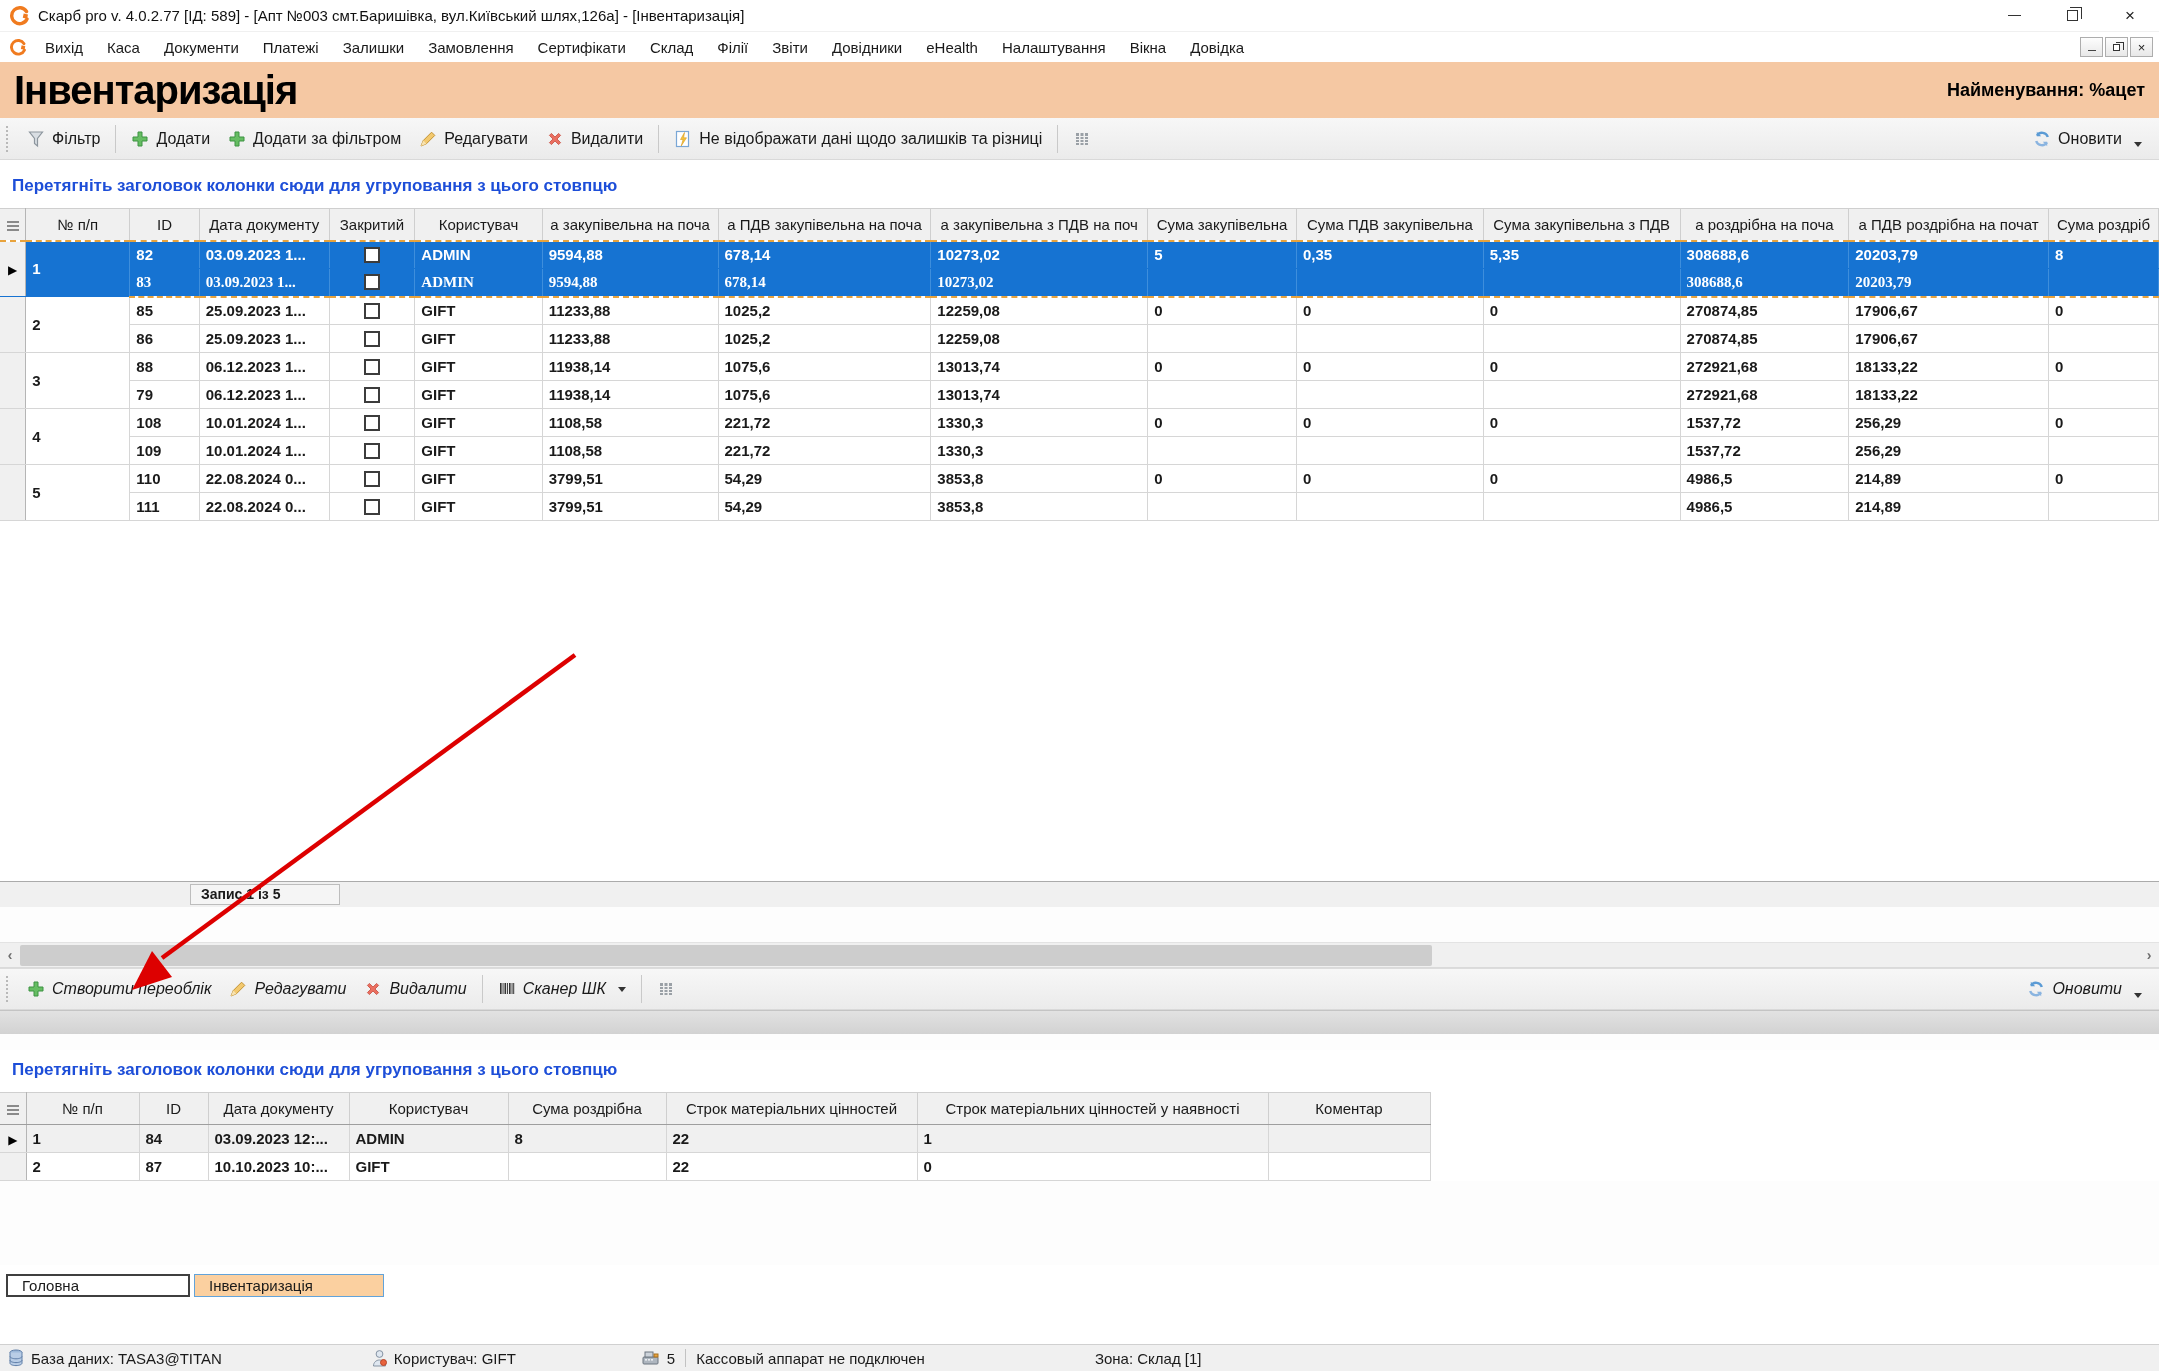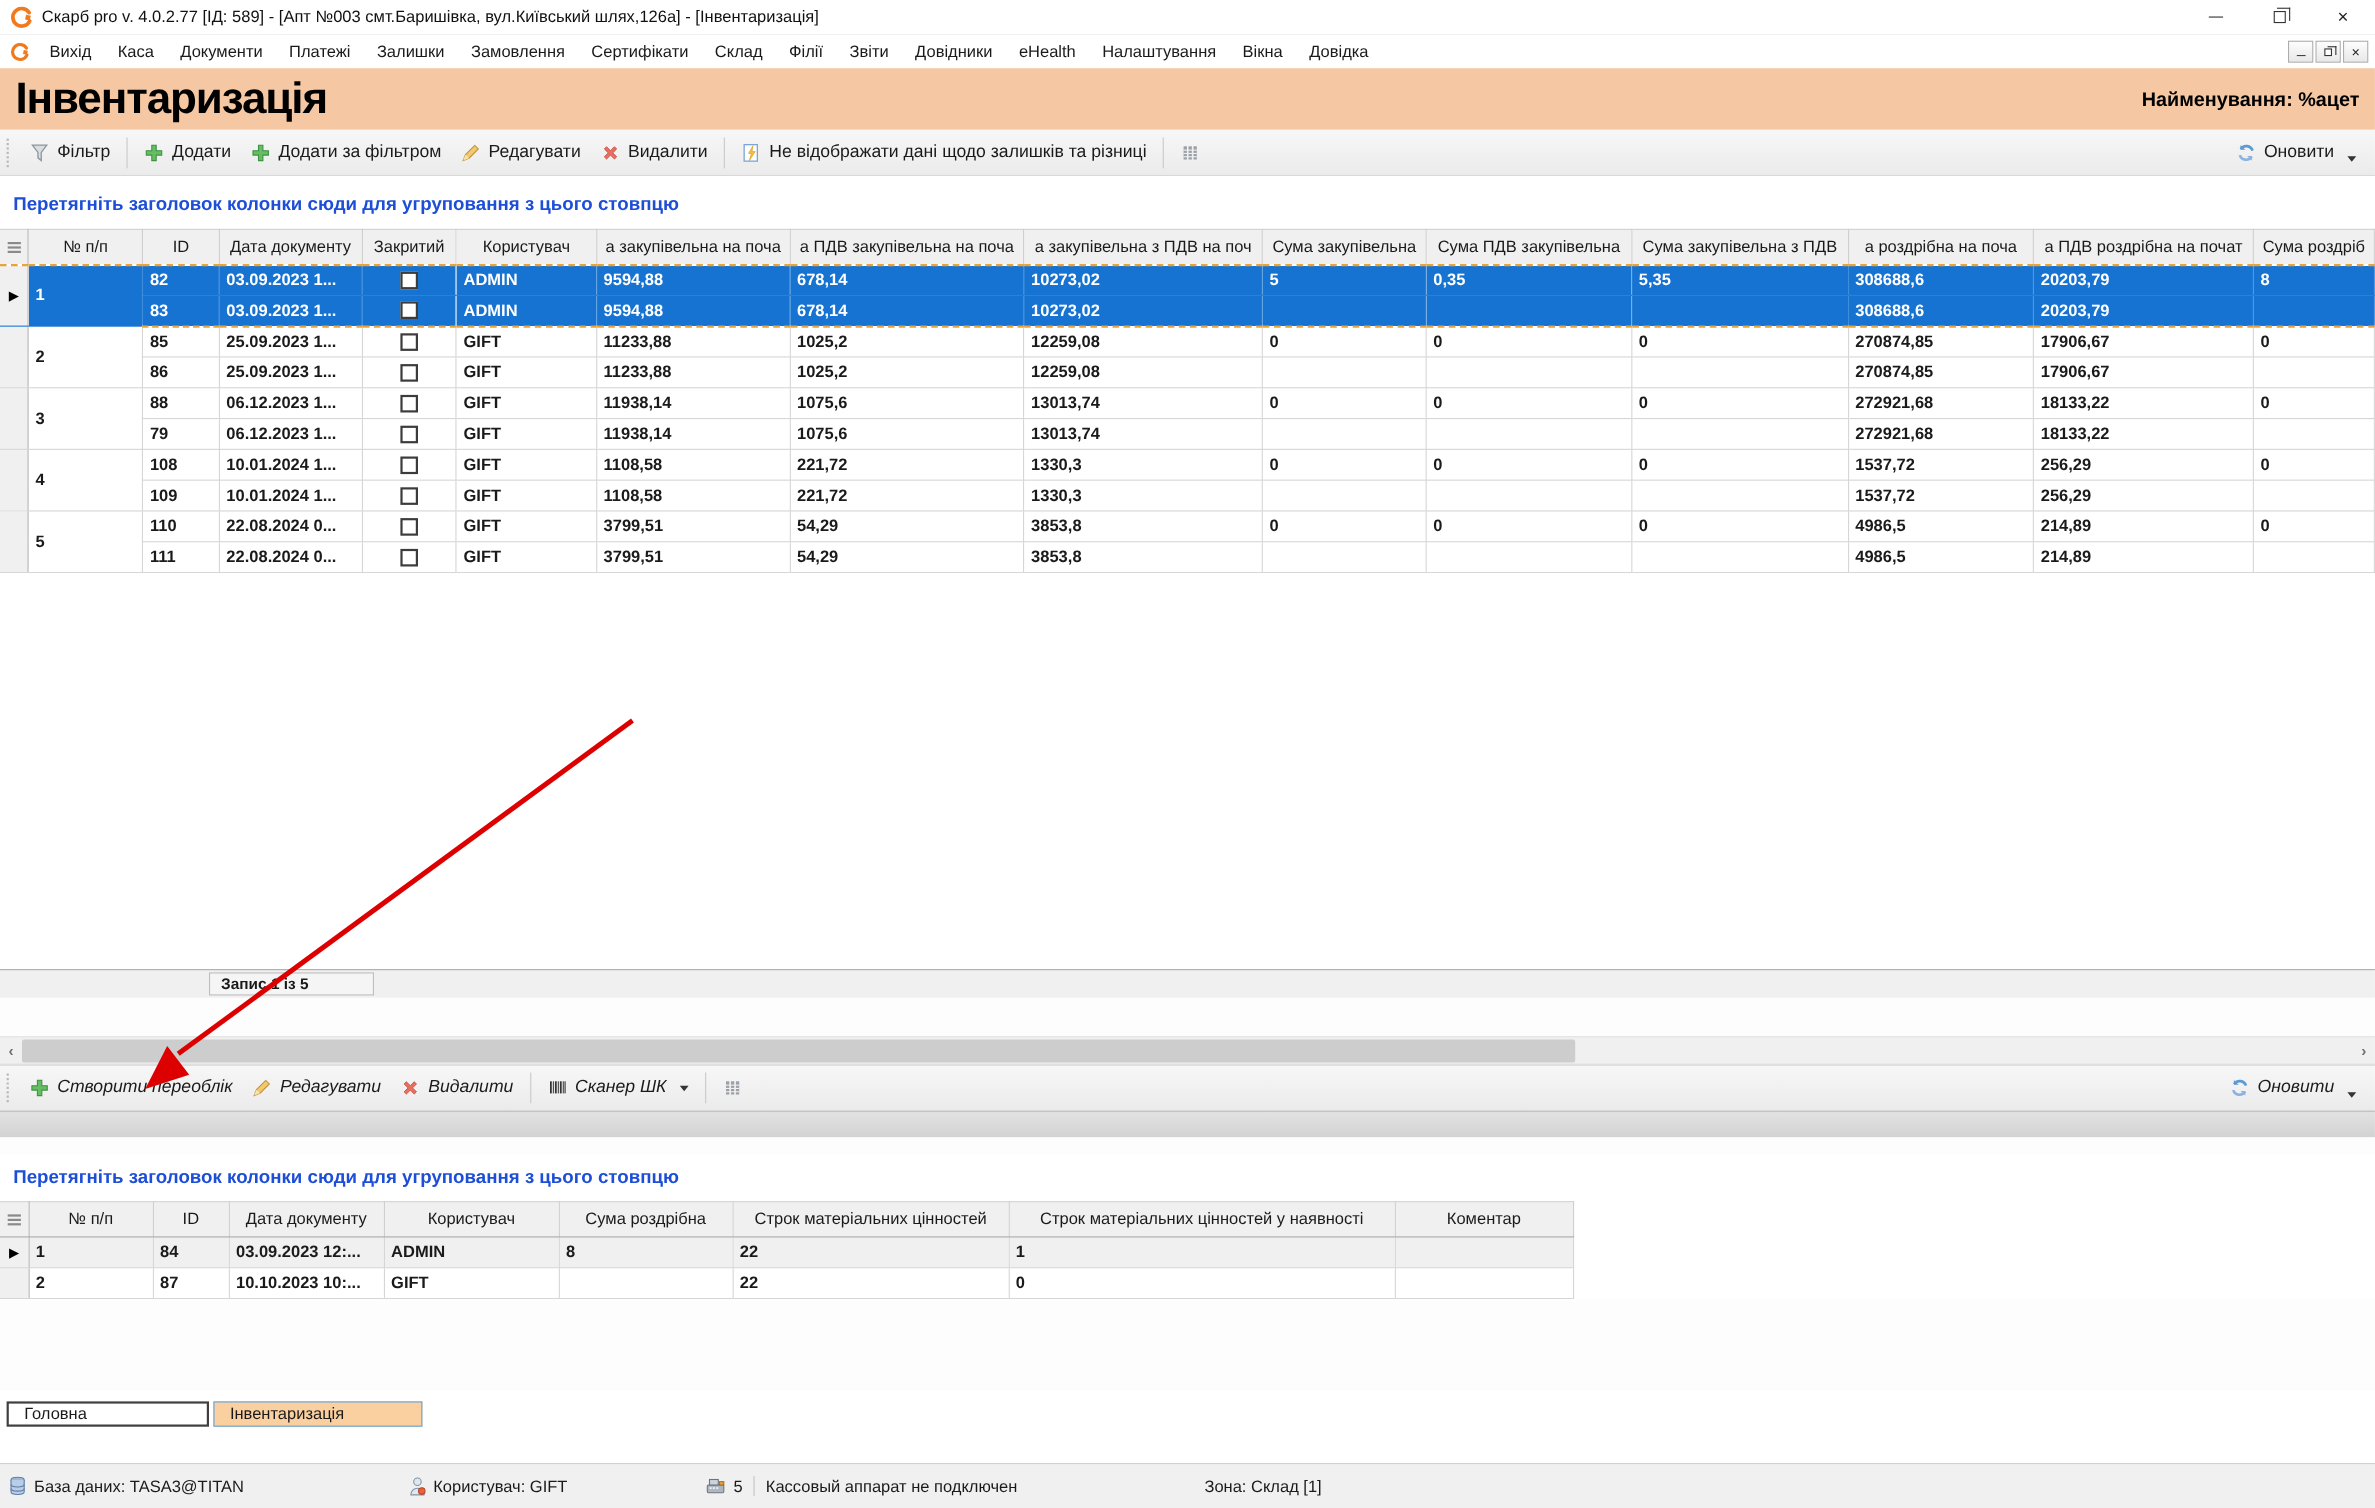--- a/index.html
+++ b/index.html
@@ -52,21 +52,21 @@
   table.grid th, table.grid td { overflow:hidden; white-space:nowrap; font-size:15px; }
   table.grid thead th { background:#f0f0f0; font-weight:normal; text-align:center; height:32px; border-right:1px solid #cfcfcf; border-top:1px solid #cfcfcf; border-bottom:1px solid #9e9e9e; padding:0 4px; }
   table.grid td { height:28px; padding:0 6px; font-weight:bold; border-right:1px solid #d6d6d6; border-bottom:1px solid #d6d6d6; }
   table.grid tr.group-start td { border-top:1px solid #9a9a9a; }
   td.ind, th.ind-h { background:#f0f0f0; border-right:1px solid #b5b5b5 !important; padding:0 !important; text-align:center; }
   .row-arrow { font-size:12px; color:#000; }
   td.groupcell { vertical-align:middle; font-weight:bold; }
   tr.selected td { background:#1673d2; color:#fff; border-right-color:#3e8edc; border-bottom-color:#1673d2; }
   tr.selected td.ind { background:#f0f0f0; }
   tr.sel-first td { border-top:2px dashed #e8a33d !important; }
-  tr.sel-last td { border-bottom:2px dashed #e8a33d; }
+  tr.sel-last td { border-bottom:2px dashed #e8a33d;font-family:Liberation Serif, serif; }
   tr.row-shaded td { background:#f0f0f0; }
   .cb { width:16px; height:16px; border:2px solid #3c3c3c; background:#fff; margin:0 auto; }
   .corner-ic { display:inline-block; width:12px; height:10px; border-top:2px solid #8a8a8a; border-bottom:2px solid #8a8a8a; position:relative; top:1px; }
   .corner-ic::before { content:""; display:block; margin-top:2px; height:2px; background:#8a8a8a; }
 
   .grid1-filler { height:360px; background:#fff; }
 
   
   .record-bar { height:26px; background:#f0f0f0; border-top:1px solid #ababab; position:relative; }
   .record-label { position:absolute; top:2px; left:190px; min-width:150px; padding:1px 12px 0 10px; height:21px; background:#f5f5f5; border:1px solid #bdbdbd; font-size:14px; font-weight:bold; }
@@ -79,21 +79,21 @@
   .hs-thumb { position:absolute; top:2px; left:20px; width:1412px; height:21px; background:#cdcdcd; border-radius:2px; }
 
   .gray-strip { height:24px; background:linear-gradient(#e2e2e2,#d2d2d2); border-top:1px solid #c4c4c4; }
 
   
   .tabs-row { height:41px; background:#fff; display:flex; align-items:center; padding-left:6px; gap:4px; }
   .tab { height:23px; display:flex; align-items:center; padding:0 14px; font-size:15px; background:#fff; border:2px solid #3f3f3f; min-width:184px; }
   .tab.active { background:#fbd0a0; border:1px solid #62a3da; min-width:190px; }
 
   
-  .statusbar { height:41px; background:#f0f0f0; border-top:1px solid #d0d0d0; display:flex; align-items:center; font-size:15px; padding-left:8px; position:absolute; bottom:0; left:0; right:0; }
+  .statusbar { height:27px; background:#f0f0f0; border-top:1px solid #d0d0d0; display:flex; align-items:center; font-size:15px; padding-left:8px; position:absolute; bottom:0; left:0; right:0; }
   .sb-item { display:flex; align-items:center; gap:7px; white-space:nowrap; }
   .sb-sep { width:1px; height:18px; background:#c2c2c2; margin:0 10px; }
 
   .arrow-overlay { position:absolute; inset:0; width:2159px; height:1371px; pointer-events:none; z-index:60; }
 </style>
 </head>
 <body>
 
 <div class="window">
 

